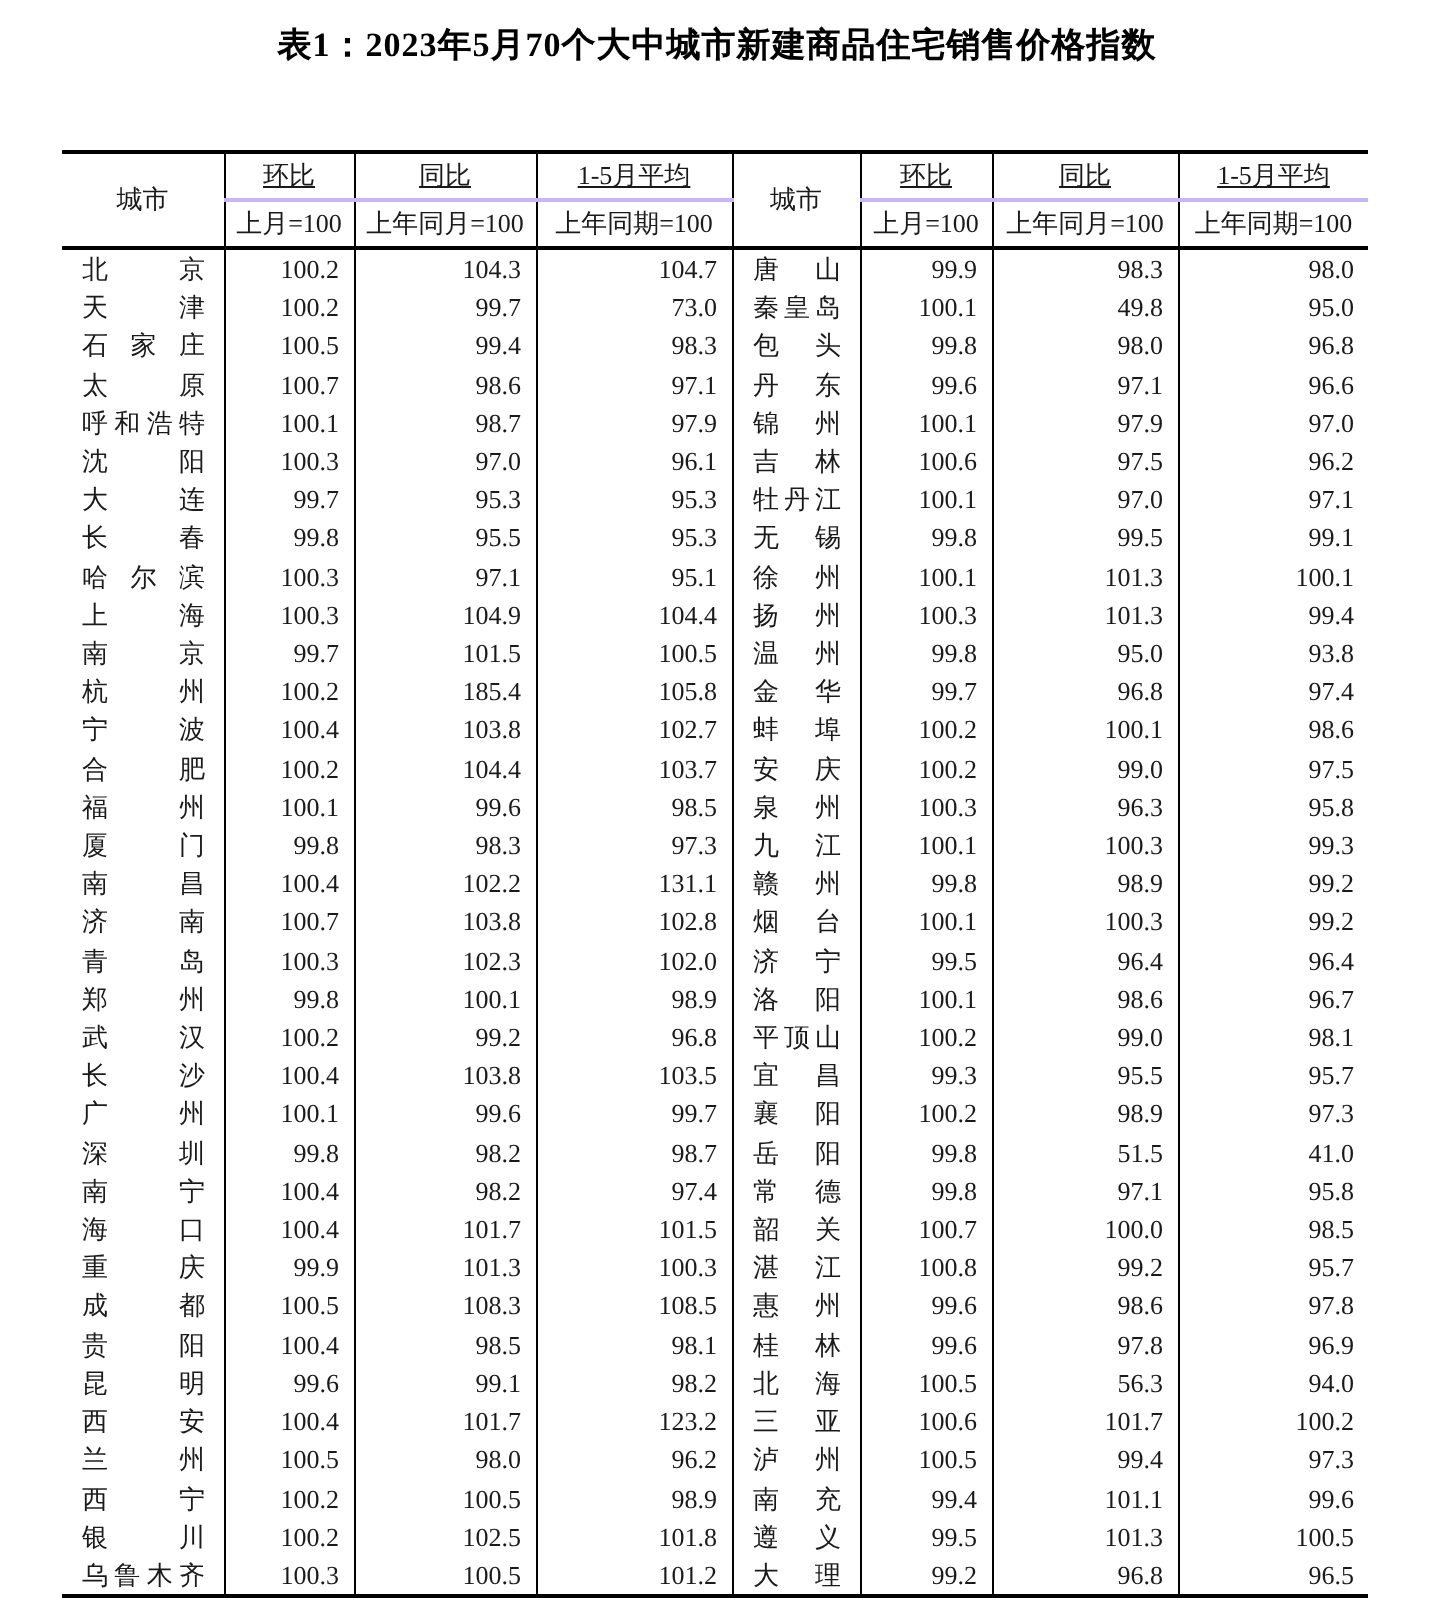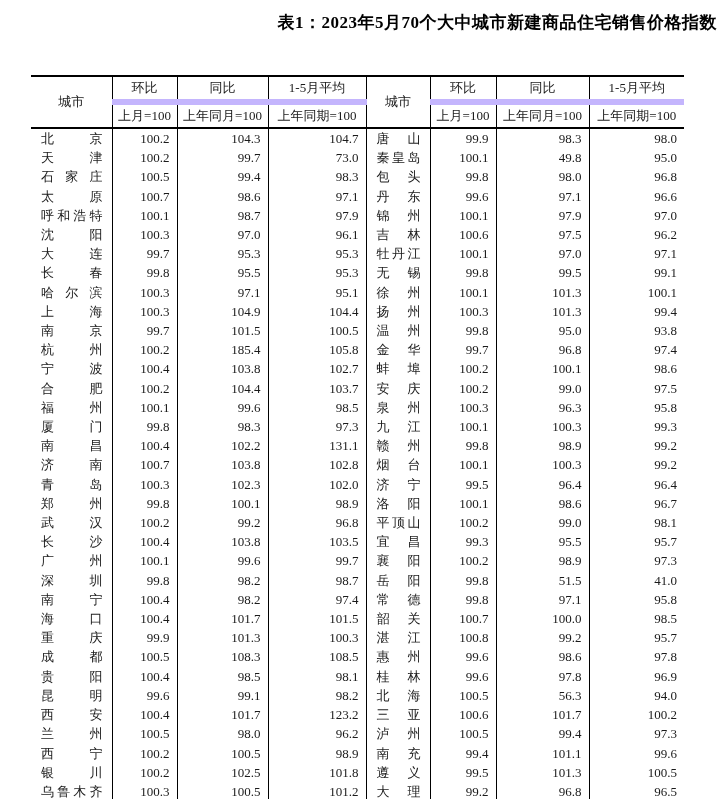--- a/index.html
+++ b/index.html
@@ -9,21 +9,21 @@
   }
   body {
     width: 717px;
     height: 799px;
     font-family: "Liberation Serif", "DejaVu Serif", serif;
     color: #1a1a1a;
     overflow: hidden;
   }
   .title {
     margin: 11px 0 0 0;
-    text-align: right;
+    text-align: center;
     font-size: 17px;
     font-weight: bold;
     color: #000000;
     letter-spacing: 0.5px;
     font-family: "Liberation Serif", "DejaVu Serif", serif;
   }
   table.idx {
     border-collapse: collapse;
     table-layout: fixed;
     width: 653px;
@@ -45,21 +45,22 @@
   }
   th.no-left, td.no-left {
     border-left: none;
   }
   thead th {
     text-align: center;
     height: 22px;
     line-height: 22px;
   }
   thead tr.h1 th.sub {
-    border-bottom: 6px solid #c4b5fd;
+    border-bottom: 2px solid #c4b5fd;
+    text-decoration: underline;
   }
   tbody td {
     height: 19.2px;
     line-height: 19.2px;
   }
   td.city {
     text-align: justify;
     text-align-last: justify;
     padding: 0 9px 0 10px;
   }

